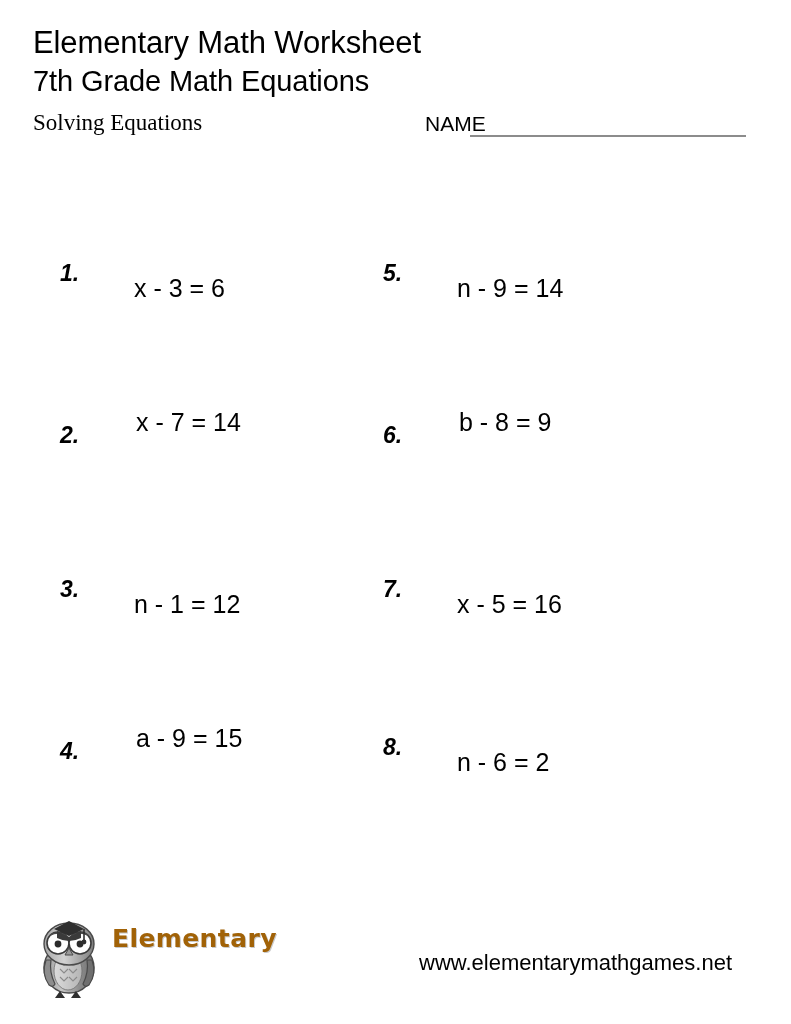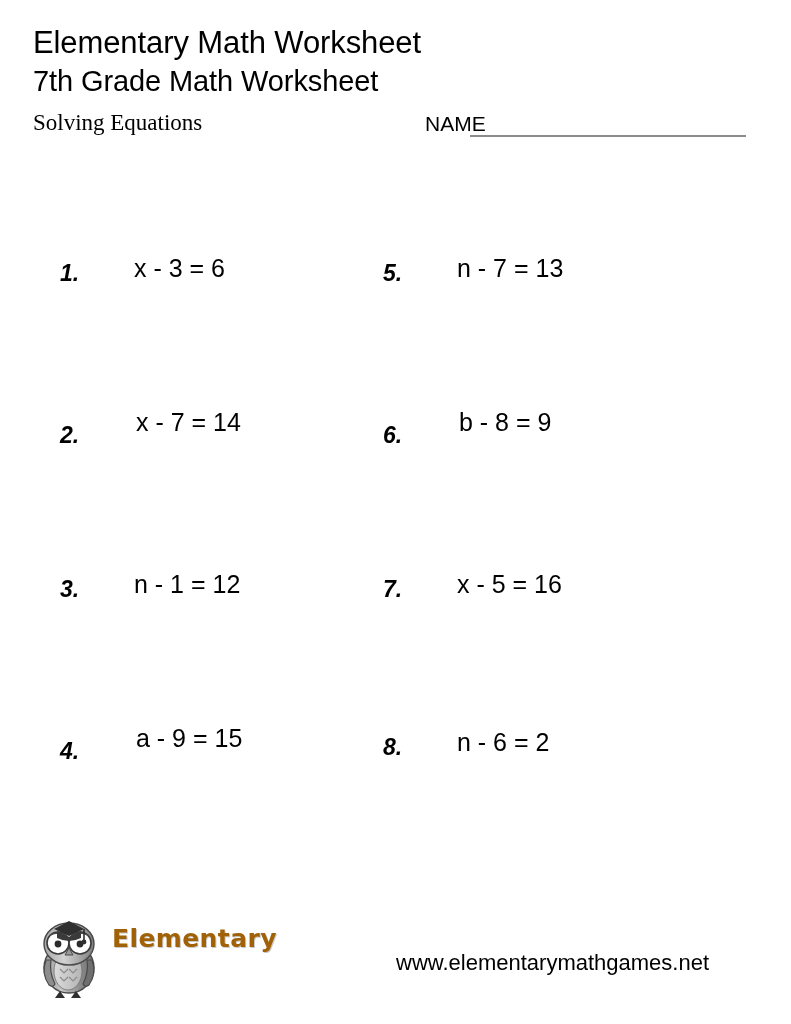--- a/index.html
+++ b/index.html
@@ -97,38 +97,38 @@
     left: 0;
     top: 14px;
     font-size: 23px;
     font-weight: bold;
     font-style: italic;
     white-space: nowrap;
   }
   .peq {
     position: absolute;
     left: 74px;
-    top: 8px;
+    top: 28px;
     font-size: 25px;
     font-weight: 400;
     white-space: nowrap;
   }
   
   .cell.raised .peq {
     top: 4px;
     left: 76px;
   }
   .cell.raised .pnum {
     top: 18px;
   }
 
   
   .footer-url {
     position: absolute;
-    left: 396px;
+    left: 419px;
     top: 950px;
     font-size: 22px;
     font-weight: 400;
     white-space: nowrap;
   }
 
   .logo {
     position: absolute;
     left: 30px;
     top: 916px;
@@ -160,36 +160,36 @@
     text-shadow: 1px 1px 0 #c9c9c9;
   }
 </style>
 </head>
 <body>
 
 <div class="page">
 
   <div>
     <div class="hdr-title">Elementary Math Worksheet</div>
-    <div class="hdr-subtitle">7th Grade Math Worksheet</div>
+    <div class="hdr-subtitle">7th Grade Math Equations</div>
     <div class="hdr-topic">Solving Equations</div>
     <div class="name-label">NAME</div>
     <div class="name-rule"></div>
   </div>
 
   <div class="problems">
 
     <div class="prow">
       <div class="cell left">
         <span class="pnum">1.</span>
         <span class="peq">x - 3 = 6</span>
       </div>
       <div class="cell right">
         <span class="pnum">5.</span>
-        <span class="peq">n - 7 = 13</span>
+        <span class="peq">n - 9 = 14</span>
       </div>
     </div>
 
     <div class="prow">
       <div class="cell left raised">
         <span class="pnum">2.</span>
         <span class="peq">x - 7 = 14</span>
       </div>
       <div class="cell right raised">
         <span class="pnum">6.</span>

